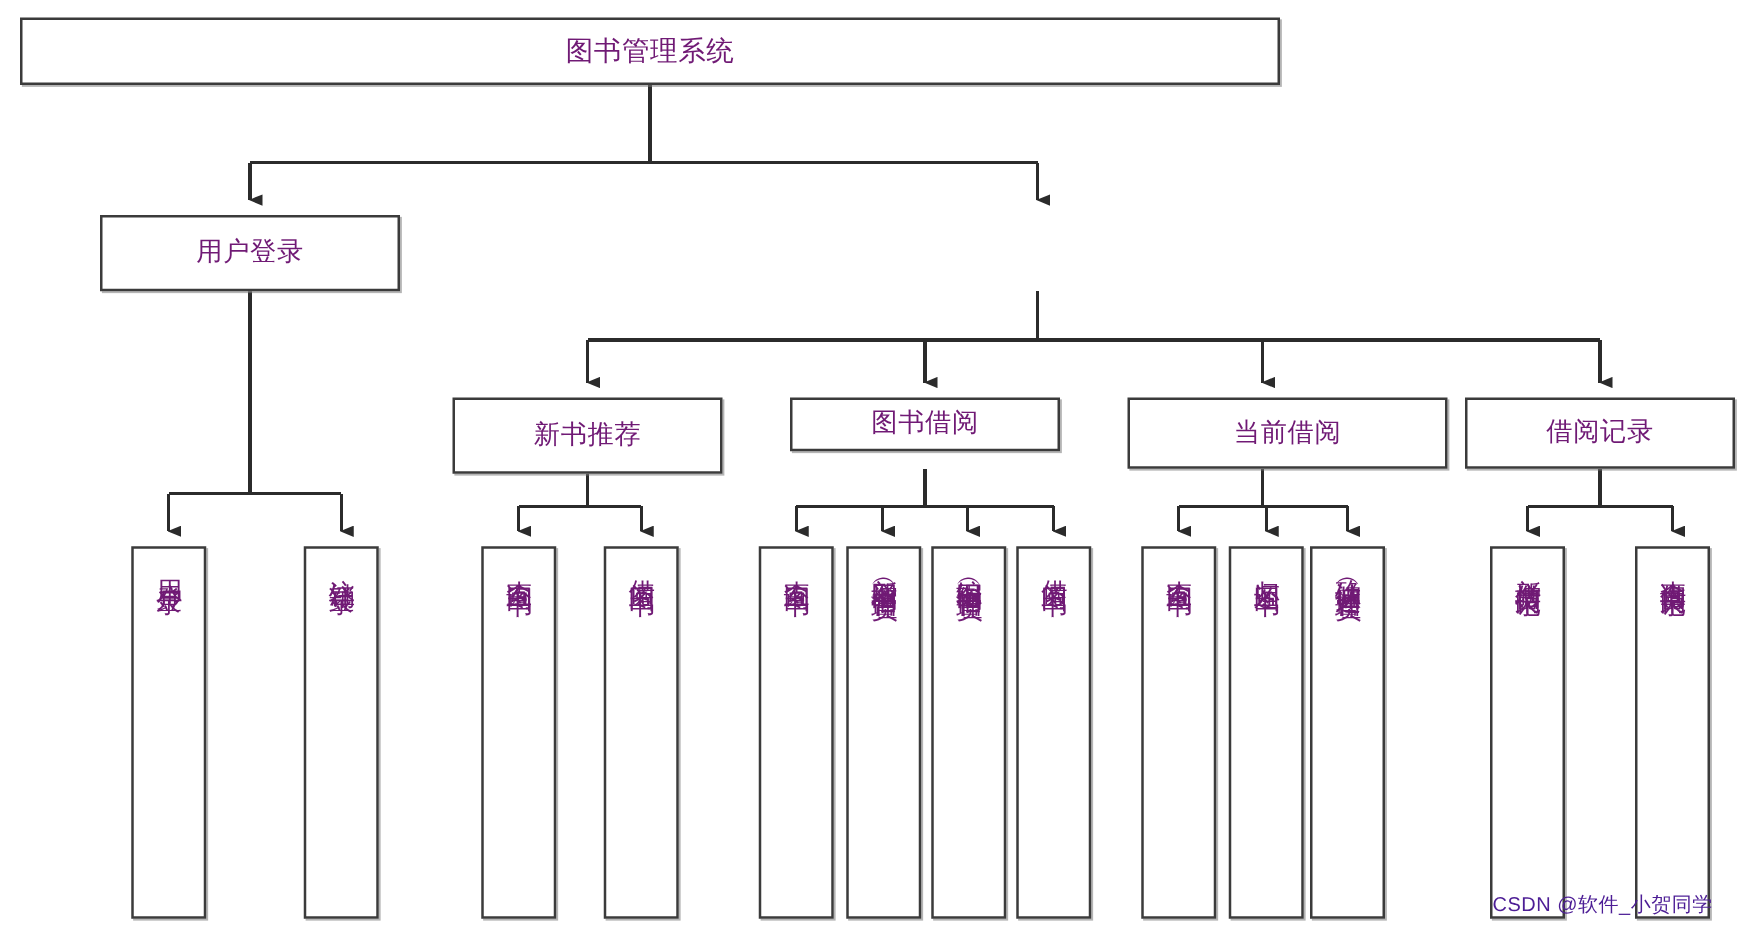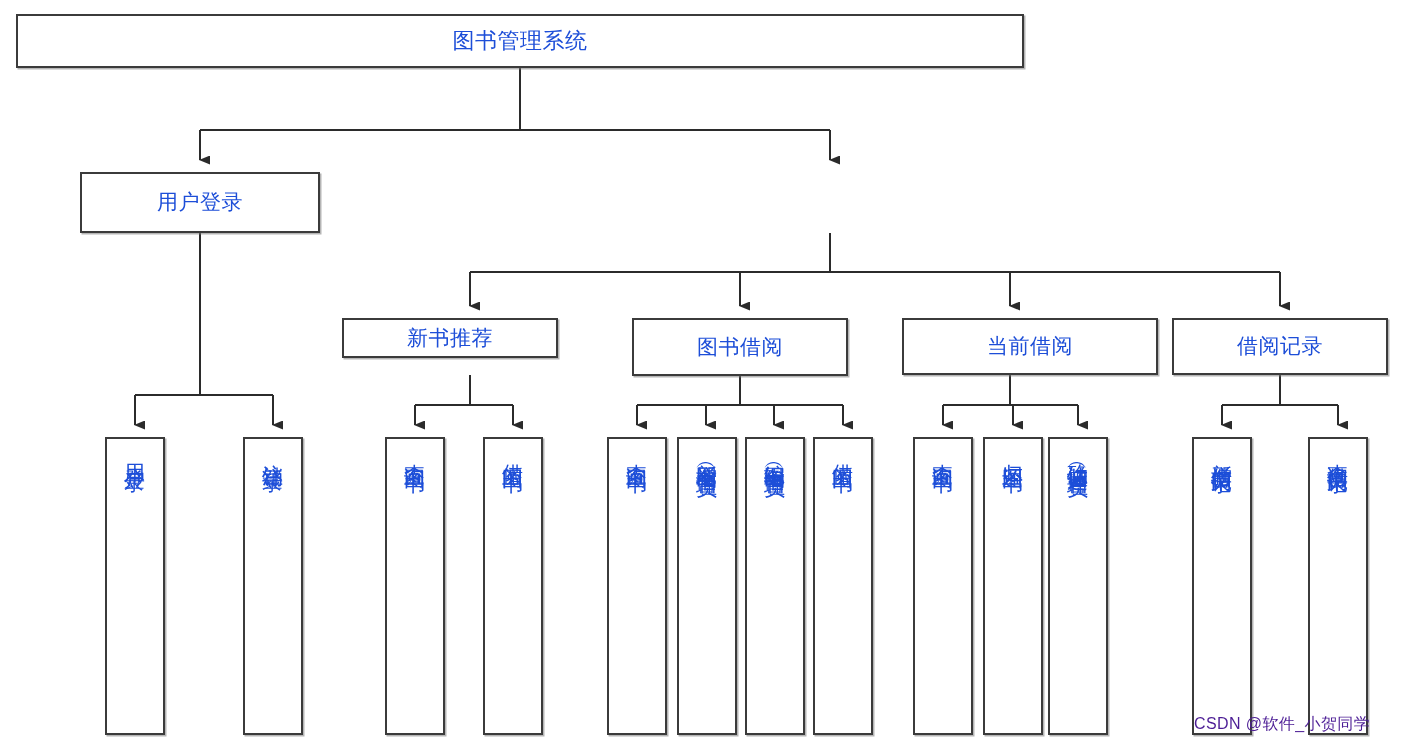--- a/index.html
+++ b/index.html
@@ -27,21 +27,21 @@
   }
   .node {
     position: absolute;
     box-sizing: border-box;
     background: #ffffff;
     border: 2px solid #3b3b3b;
     box-shadow: 1.5px 1.5px 0 rgba(120,120,120,0.55);
     display: flex;
     align-items: center;
     justify-content: center;
-    color: #1d4ed8;
+    color: #701a75;
     z-index: 2;
   }
   .node-label {
     display: block;
     line-height: 1.18;
     letter-spacing: 0.5px;
     white-space: nowrap;
   }
   .node.horizontal .node-label {
     font-size: 21px;
@@ -133,25 +133,25 @@
 
   <div class="node root horizontal" style="left:16px; top:14px; width:1008px; height:54px;">
     <span class="node-label">图书管理系统</span>
   </div>
 
   <div class="node horizontal" style="left:80px; top:172px; width:240px; height:61px;">
     <span class="node-label">用户登录</span>
   </div>
 
 
-  <div class="node horizontal" style="left:342px; top:318px; width:216px; height:40px;">
+  <div class="node horizontal" style="left:362px; top:318px; width:216px; height:61px;">
     <span class="node-label">新书推荐</span>
   </div>
 
-  <div class="node horizontal" style="left:632px; top:318px; width:216px; height:58px;">
+  <div class="node horizontal" style="left:632px; top:318px; width:216px; height:43px;">
     <span class="node-label">图书借阅</span>
   </div>
 
   <div class="node horizontal" style="left:902px; top:318px; width:256px; height:57px;font-family:Liberation Serif, serif;">
     <span class="node-label">当前借阅</span>
   </div>
 
   <div class="node horizontal" style="left:1172px; top:318px; width:216px; height:57px;">
     <span class="node-label">借阅记录</span>
   </div>

